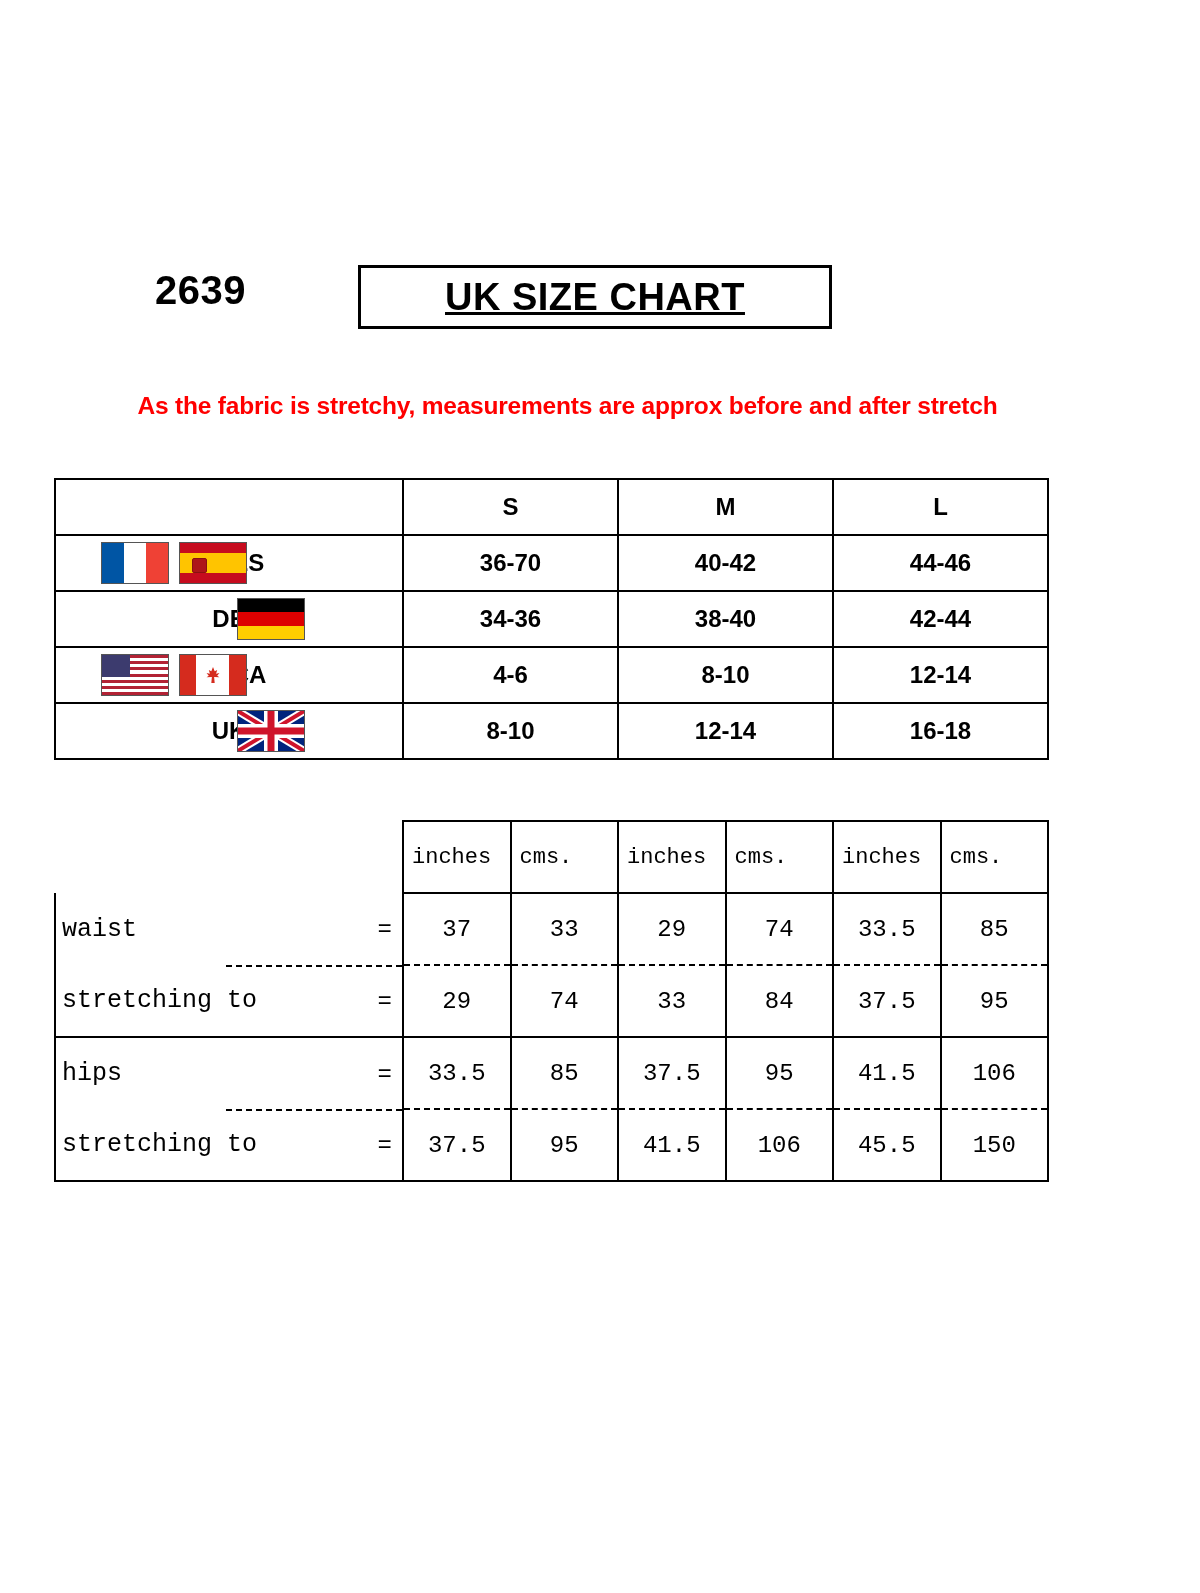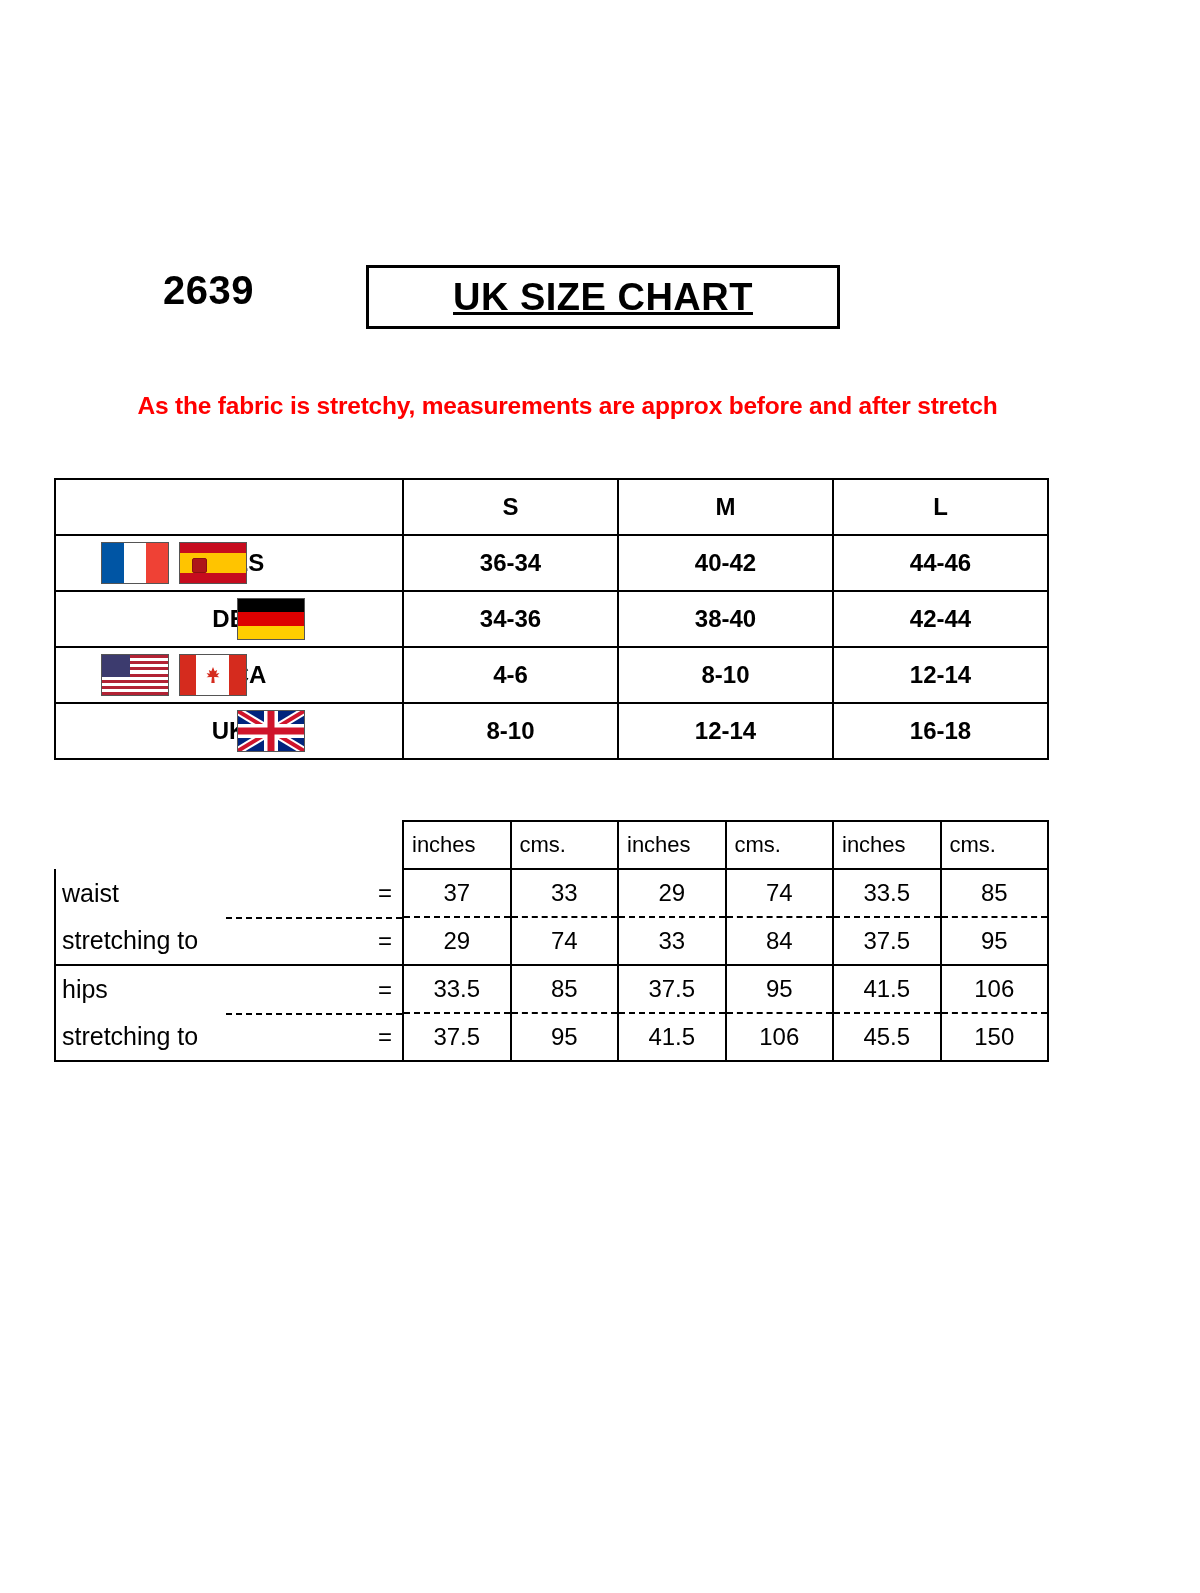--- a/index.html
+++ b/index.html
@@ -12,21 +12,21 @@
     height: 1593px;
     position: relative;
     font-family: "Liberation Sans", sans-serif;
     color: #000000;
     overflow: hidden;
   }
 
   
   #header {
     position: absolute;
-    left: 8px;
+    left: 0;
     top: 262px;
     width: 1184px;
     height: 80px;
   }
   #style-code {
     position: absolute;
     left: 155px;
     top: 0px;
     font-size: 40px;
     font-weight: bold;
@@ -160,29 +160,30 @@
 
   
   #meas-table {
     position: absolute;
     left: 54px;
     top: 820px;
     border-collapse: collapse;
     table-layout: fixed;
   }
   #meas-table td {
-    padding: 0;
+    padding: 12px;
     height: 46px;
     vertical-align: middle;
     text-align: center;
     font-size: 24px;
     border-left: 2px solid #000;
     border-right: 2px solid #000;
     border-top: none;
     border-bottom: none;
+    font-family: Liberation Mono, monospace;
   }
   .mcol-name { width: 348px; }
   .mcol-num  { width: 107.5px; }
 
   #meas-table td.unit-cell {
     text-align: left;
     padding-left: 8px;
     font-size: 22px;
     border-top: 2px solid #000;
     border-bottom: 2px solid #000;
@@ -248,21 +249,21 @@
     </tr>
 
     <tr>
       <td class="label-cell">
         <span class="flags">
           <span class="flag flag-fr"></span>
           <span class="flag flag-es"></span>
         </span>
         <span>FR/ES</span>
       </td>
-      <td>36-34</td>
+      <td>36-70</td>
       <td>40-42</td>
       <td>44-46</td>
     </tr>
 
     <tr>
       <td class="label-cell">
         <span class="flags" style="left:181px;">
           <span class="flag flag-de"></span>
         </span>
         <span>DE</span>

